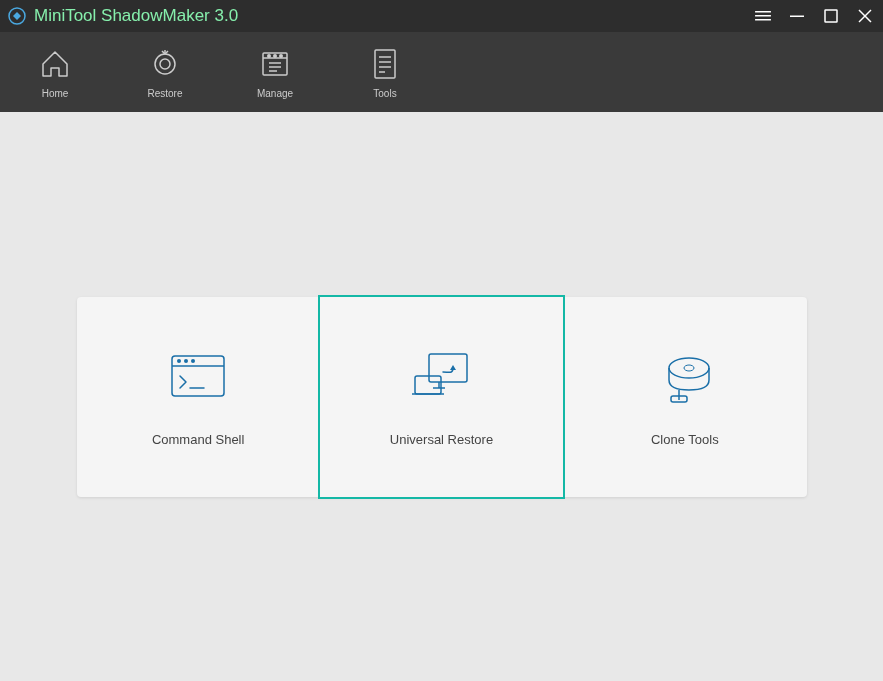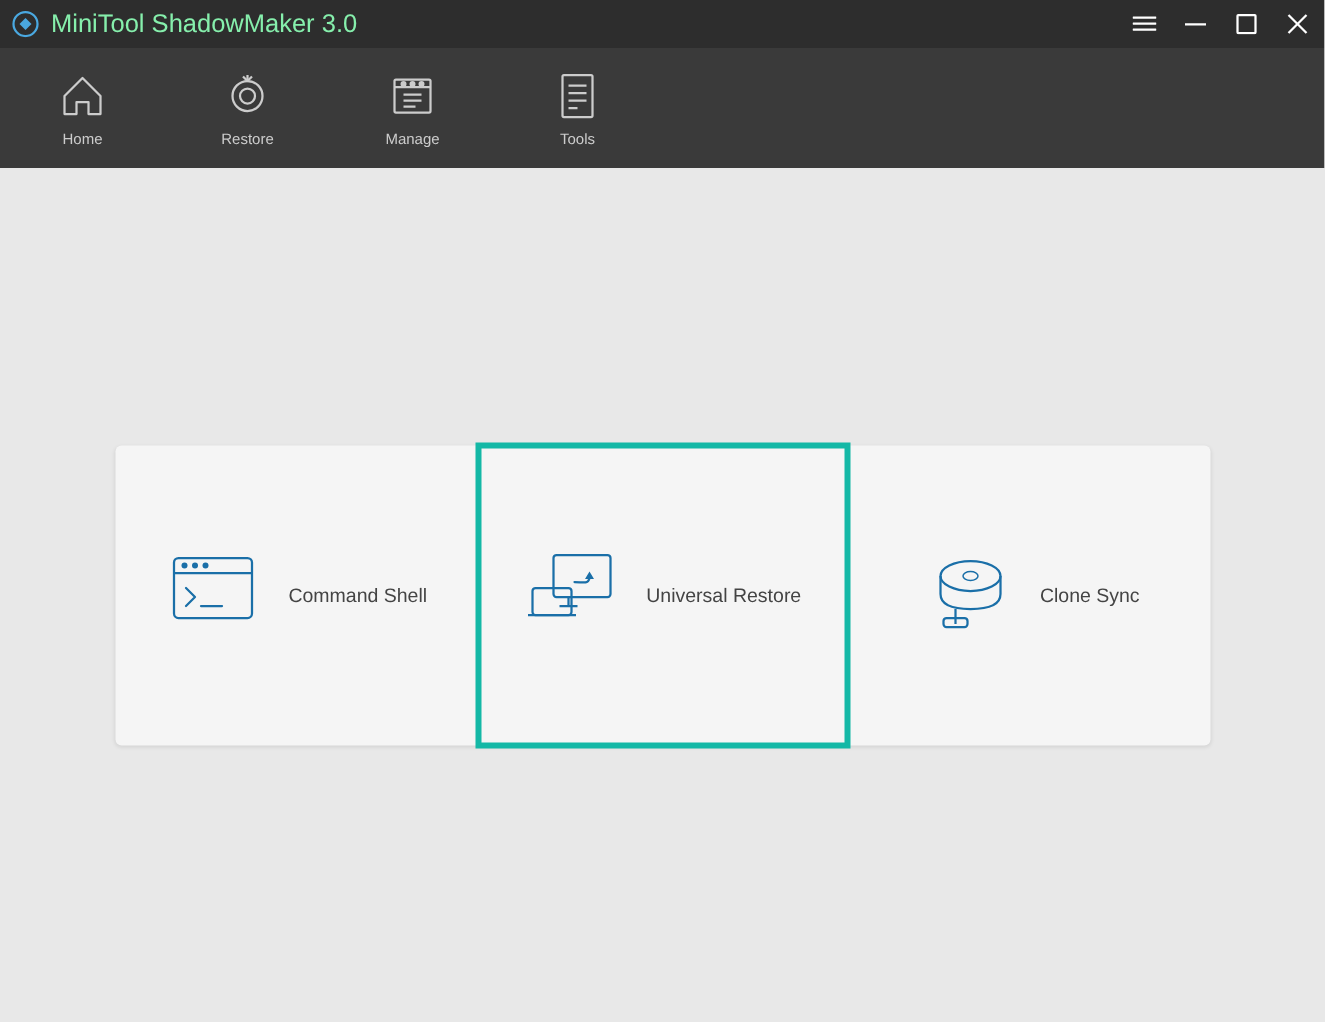--- a/index.html
+++ b/index.html
@@ -104,29 +104,30 @@
       width: 730px;
       height: 200px;
       display: flex;
       align-items: stretch;
       box-shadow: 0 1px 3px rgba(0,0,0,0.1);
     }
 
     .tool-item {
       flex: 1;
       display: flex;
+      flex-direction: column;
       align-items: center;
       justify-content: center;
       cursor: pointer;
       gap: 18px;
       padding: 20px;
       transition: background 0.15s;
     }
     .tool-item.highlighted {
-      border: 4px solid #14b8a6;
+      border: 2px solid #14b8a6;
       margin: -2px;
     }
     .tool-icon svg {
       width: 64px;
       height: 64px;
       fill: none;
       stroke: #1a6fa8;
       stroke-width: 1.2;
     }
     .tool-label {
@@ -274,17 +275,17 @@
           <line x1="16" y1="22" x2="16" y2="34" stroke="#1a6fa8" stroke-width="1.5"></line>
           <line x1="56" y1="22" x2="56" y2="34" stroke="#1a6fa8" stroke-width="1.5"></line>
           <path d="M16 34 Q16 44 36 44 Q56 44 56 34" stroke="#1a6fa8" stroke-width="1.5" fill="none"></path>
 
           <ellipse cx="36" cy="22" rx="5" ry="3" stroke="#1a6fa8" stroke-width="1"></ellipse>
 
           <line x1="26" y1="44" x2="26" y2="54" stroke="#1a6fa8" stroke-width="1.5"></line>
           <rect x="18" y="50" width="16" height="6" rx="2" stroke="#1a6fa8" stroke-width="1.5"></rect>
         </svg>
       </div>
-      <span class="tool-label">Clone Sync</span>
+      <span class="tool-label">Clone Tools</span>
     </div>
 
   </div>
 </div>
 
 </body></html>

